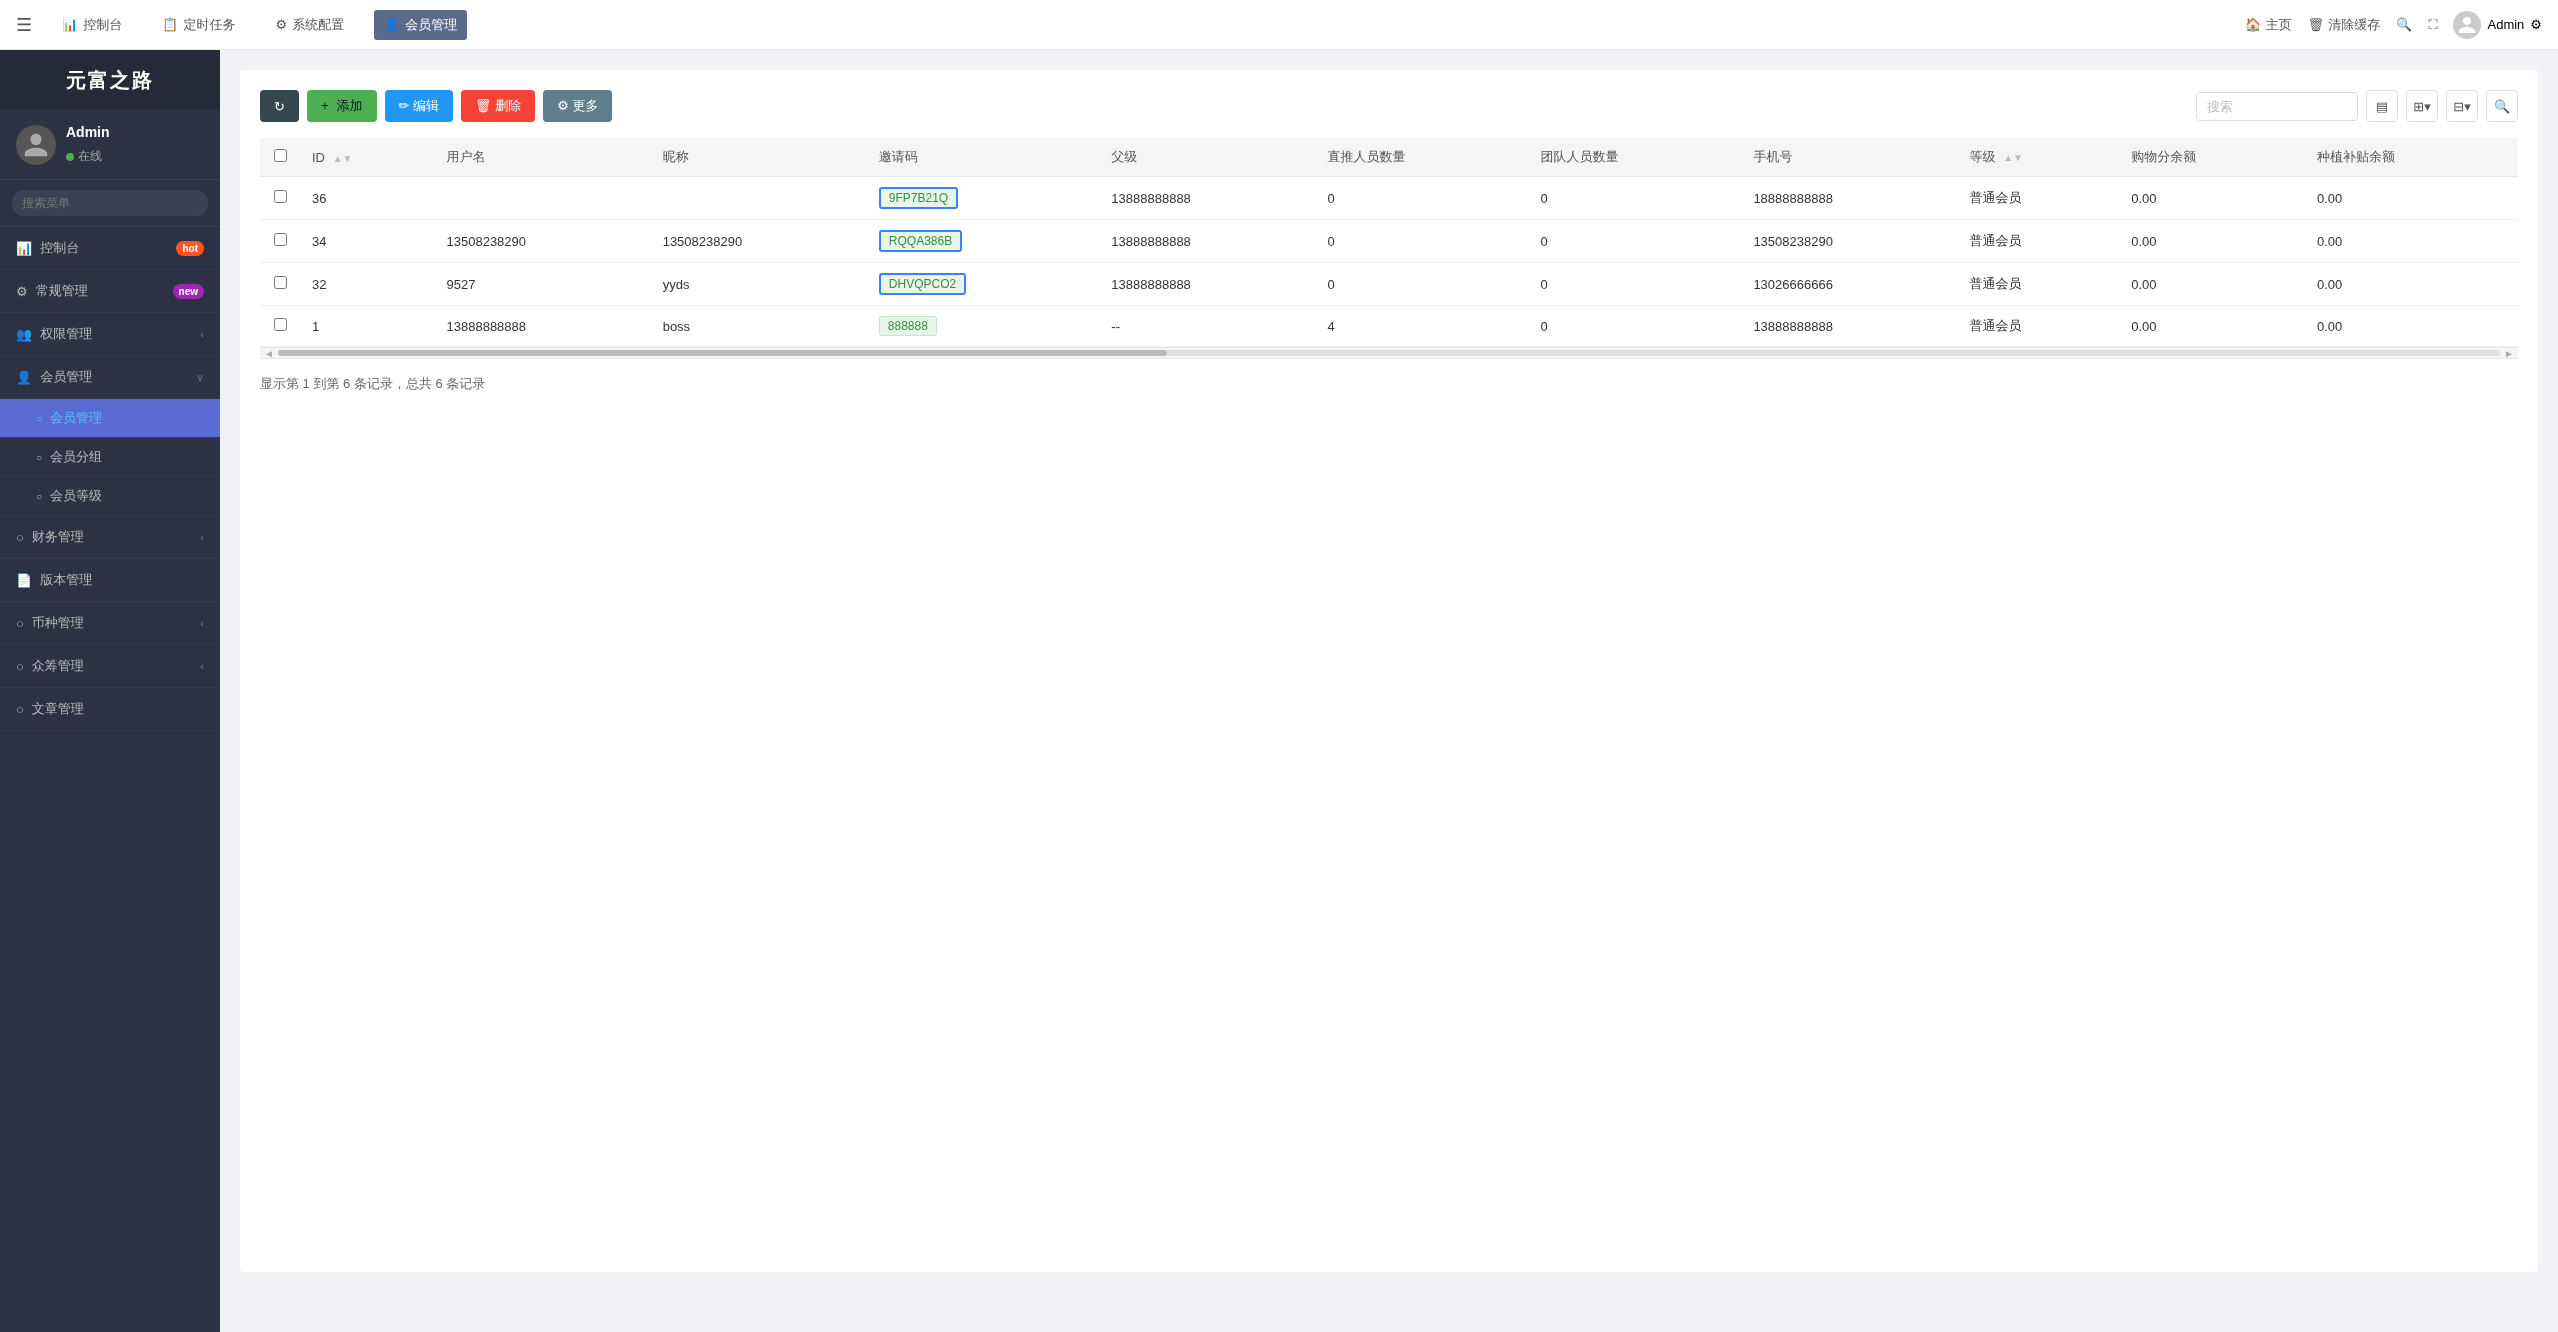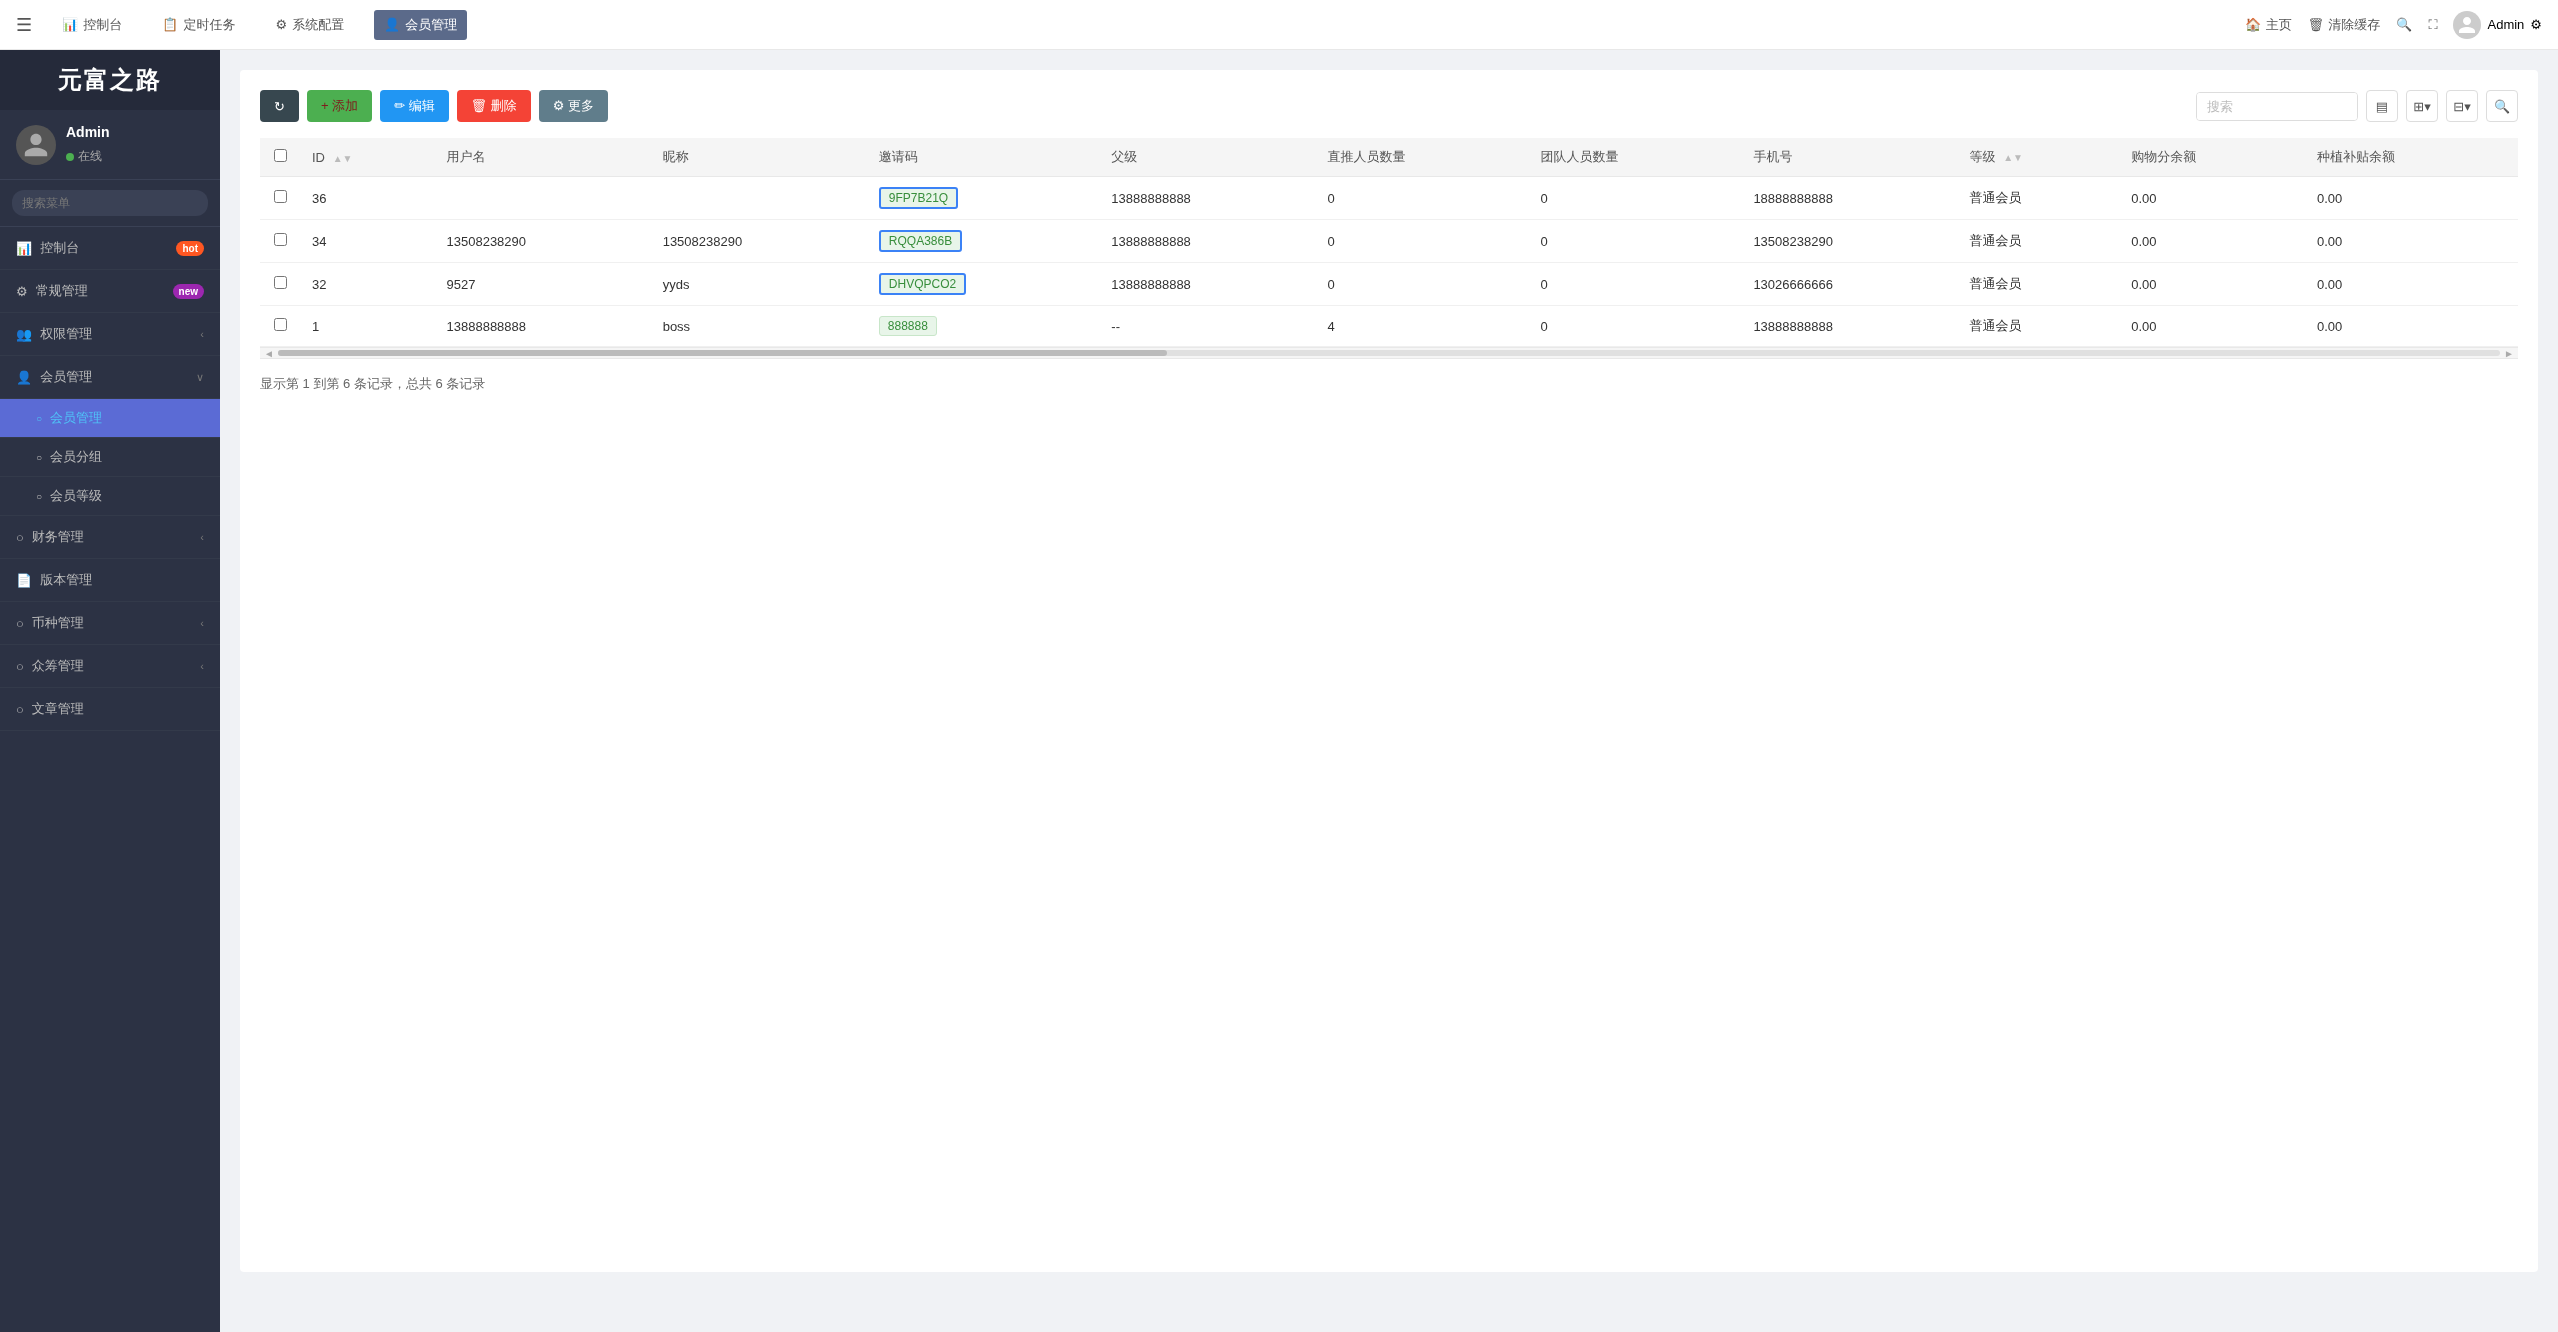--- a/index.html
+++ b/index.html
@@ -82,21 +82,21 @@
       display: flex;
       flex-direction: column;
       flex-shrink: 0;
       overflow-y: auto;
     }
     .sidebar-logo {
       height: 60px;
       display: flex;
       align-items: center;
       justify-content: center;
-      font-size: 24px;
+      font-size: 20px;
       font-weight: bold;
       color: #fff;
       background: #252a3a;
       letter-spacing: 2px;
     }
     .sidebar-user {
       display: flex;
       align-items: center;
       gap: 10px;
       padding: 14px 16px;
@@ -194,21 +194,21 @@
       align-items: center;
       gap: 5px;
       padding: 7px 14px;
       border-radius: 4px;
       border: none;
       cursor: pointer;
       font-size: 13px;
       font-family: inherit;
     }
     .btn-refresh { background: #37474f; color: #fff; }
-    .btn-add { background: #4caf50; color: #7f1d1d; }
+    .btn-add { background: #4caf50; color: #0f172a; font-family: Liberation Mono, monospace; }
     .btn-edit { background: #2196f3; color: #fff; }
     .btn-delete { background: #f44336; color: #fff; }
     .btn-more { background: #607d8b; color: #fff; }
     .search-box {
       display: flex;
       border: 1px solid #ddd;
       border-radius: 4px;
       overflow: hidden;
     }
     .search-box input {

